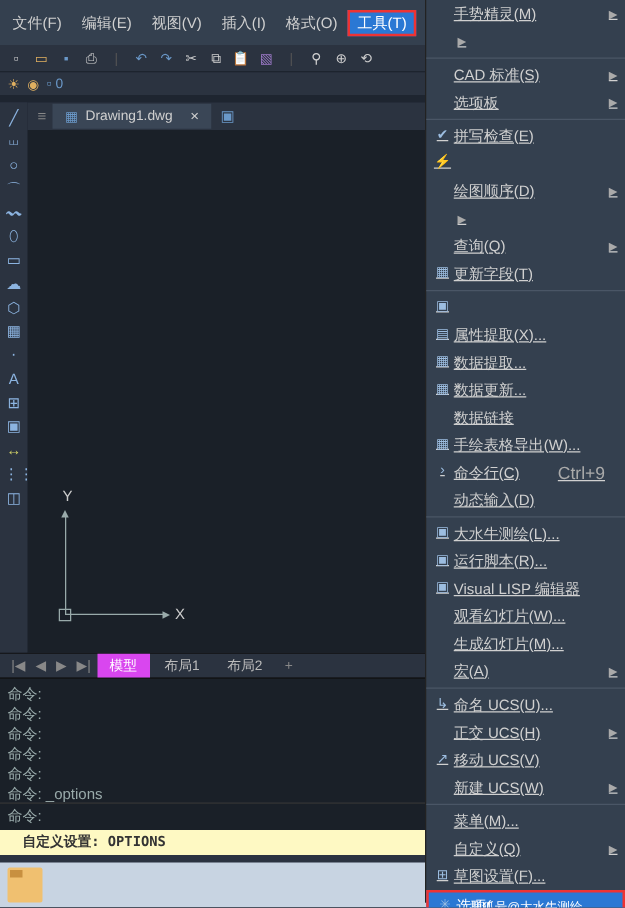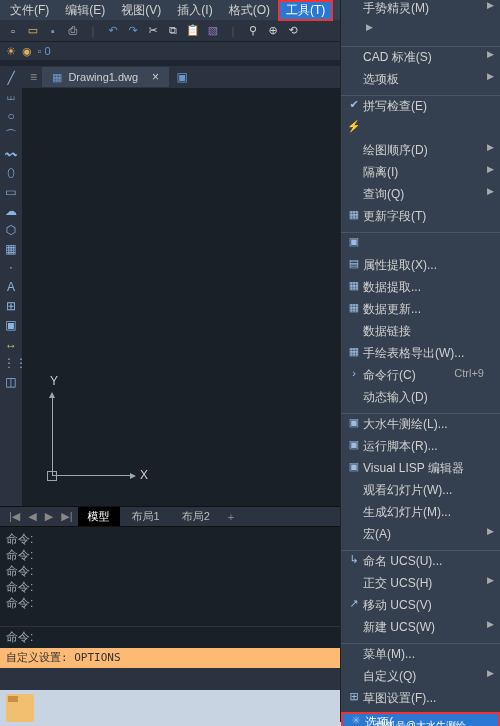--- a/index.html
+++ b/index.html
@@ -1,18 +1,18 @@
 <!DOCTYPE html>
 <html><head>
 <meta charset="utf-8">
 <style>
   * { margin: 0; padding: 0; box-sizing: border-box; font-family: "Microsoft YaHei", sans-serif; }
   body { width: 500px; height: 726px; background: #2b3340; color: #d0d0d0; font-size: 12px; overflow: hidden; position: relative; }
 
-  .menubar { height: 20px; background: #34404f; display: flex; align-items: center; padding: 0 2px; }
+  .menubar { height: 36px; background: #34404f; display: flex; align-items: center; padding: 0 2px; }
   .menubar-item { padding: 2px 8px; cursor: default; }
   .menubar-item.highlighted { border: 2px solid #e33; background: #2a78d4; color: #fff; padding: 0 6px; }
 
   .toolbar { height: 22px; background: #2b3340; border-bottom: 1px solid #1a2028; display: flex; align-items: center; padding: 0 4px; gap: 2px; }
   .toolbar-btn { width: 18px; height: 18px; display: inline-flex; align-items: center; justify-content: center; font-size: 11px; }
   .toolbar-row2 { height: 18px; background: #2b3340; display: flex; align-items: center; padding: 0 6px; gap: 6px; font-size: 11px; }
   .ruler-area { height: 6px; background: #1e2530; }
 
   .main { display: flex; height: 440px; position: relative; }
   .left-tools { width: 22px; background: #2b3340; display: flex; flex-direction: column; gap: 3px; padding-top: 4px; align-items: center; }
@@ -31,40 +31,40 @@
   .axis-x { position: absolute; left: 0; bottom: 0; height: 1px; width: 80px; background: #9aa; }
   .axis-arrow-y { position: absolute; left: -3px; bottom: 78px; width: 0; height: 0; border-left: 3px solid transparent; border-right: 3px solid transparent; border-bottom: 6px solid #9aa; }
   .axis-arrow-x { position: absolute; left: 78px; bottom: -3px; width: 0; height: 0; border-top: 3px solid transparent; border-bottom: 3px solid transparent; border-left: 6px solid #9aa; }
   .axis-origin { position: absolute; left: -5px; bottom: -5px; width: 10px; height: 10px; border: 1px solid #9aa; }
   .axis-label-x { position: absolute; left: 88px; bottom: -6px; color: #ccc; }
   .axis-label-y { position: absolute; left: -2px; bottom: 88px; color: #ccc; }
 
   .layout-tabs { height: 20px; background: #2b3340; display: flex; align-items: center; padding-left: 6px; gap: 2px; font-size: 11px; border-top: 1px solid #111; }
   .layout-nav { color: #888; padding: 0 3px; }
   .layout-tab { padding: 2px 10px; color: #bbb; }
-  .layout-tab.active { background: #000000; color: #fff; }
+  .layout-tab.active { background: #d946ef; color: #fff; }
   .layout-add { color: #888; padding: 0 6px; }
 
   .cmd-history { background: #1a2028; font-family: monospace; font-size: 12px; padding: 4px 6px; color: #9aa; line-height: 16px; height: 100px; border-top: 1px solid #111; }
   .cmd-input-row { height: 22px; background: #1a2028; display: flex; align-items: center; padding: 0 6px; font-size: 12px; color: #9aa; border-top: 1px solid #333; }
   .cmd-input-row input { background: transparent; border: none; color: #ccc; flex: 1; outline: none; font-family: monospace; }
 
-  .statusbar { height: 20px; background: #fdba74; color: #333; font-size: 11px; padding: 2px 6px; font-family: monospace; }
+  .statusbar { height: 20px; background: #fef9c3; color: #333; font-size: 11px; padding: 2px 18px; font-family: monospace; font-weight: bold; }
 
   .taskbar { position: absolute; bottom: 0; left: 0; right: 0; height: 36px; background: #c8d4e2; display: flex; align-items: center; padding: 0 6px; }
   .taskbar-icon { width: 28px; height: 28px; background: #f0c070; border-radius: 2px; position: relative; }
   .taskbar-icon:before { content: ""; position: absolute; top: 2px; left: 2px; width: 10px; height: 6px; background: #c89040; }
 
   
   .dropdown { position: absolute; top: 0; right: 0; width: 160px; background: #34404f; border-left: 1px solid #222; height: 722px; z-index: 10; }
-  .dropdown-item { display: flex; align-items: flex-start; height: 22px; padding: 0 6px 0 4px; position: relative; }
+  .dropdown-item { display: flex; align-items: center; height: 22px; padding: 0 6px 0 4px; position: relative; text-decoration: underline; }
   .dropdown-item.highlighted { border: 2px solid #e33; background: #2a78d4; color: #fff; height: 26px; }
   .dd-icon { width: 18px; height: 16px; text-align: center; font-size: 11px; color: #9cbde0; flex-shrink: 0; }
   .dd-label { flex: 1; white-space: nowrap; font-size: 12px; }
-  .dd-shortcut { font-size: 11px; color: #aaa; margin-left: 8px; }
+  .dd-shortcut { font-size: 14px; color: #aaa; margin-left: 8px; }
   .dd-arrow { width: 10px; color: #aaa; font-size: 9px; text-align: right; }
   .dd-sep { height: 1px; background: #4a5666; margin: 2px 0; }
   .watermark { position: absolute; right: 32px; bottom: 3px; color: #fff; font-size: 10px; }
 </style>
 </head>
 <body>
 
 <div class="menubar">
   <div class="menubar-item">文件(F)</div>
   <div class="menubar-item">编辑(E)</div>
@@ -152,20 +152,21 @@
   <div class="layout-tab">布局2</div>
   <span class="layout-add">+</span>
 </div>
 
 <div class="cmd-history">
   <div>命令:</div>
   <div>命令:</div>
   <div>命令:</div>
   <div>命令:</div>
   <div>命令:</div>
+  <div>命令: _options</div>
 </div>
 <div class="cmd-input-row">
   <span>命令:</span>
   <input style="">
 </div>
 
 <div class="statusbar">自定义设置: OPTIONS</div>
 
 <div class="taskbar">
   <div class="taskbar-icon"></div>
@@ -202,21 +203,20 @@
       <span class="dd-icon">⚡</span>
       <span class="dd-arrow"></span>
     </div>
     <div class="dropdown-item">
       <span class="dd-icon"></span>
       <span class="dd-label">绘图顺序(D)</span>
       <span class="dd-arrow">▶</span>
     </div>
     <div class="dropdown-item">
       <span class="dd-icon"></span>
-      <span class="dd-label">隔离(I)</span>
       <span class="dd-arrow">▶</span>
     </div>
     <div class="dropdown-item">
       <span class="dd-icon"></span>
       <span class="dd-label">查询(Q)</span>
       <span class="dd-arrow">▶</span>
     </div>
     <div class="dropdown-item">
       <span class="dd-icon">▦</span>
       <span class="dd-label">更新字段(T)</span>

